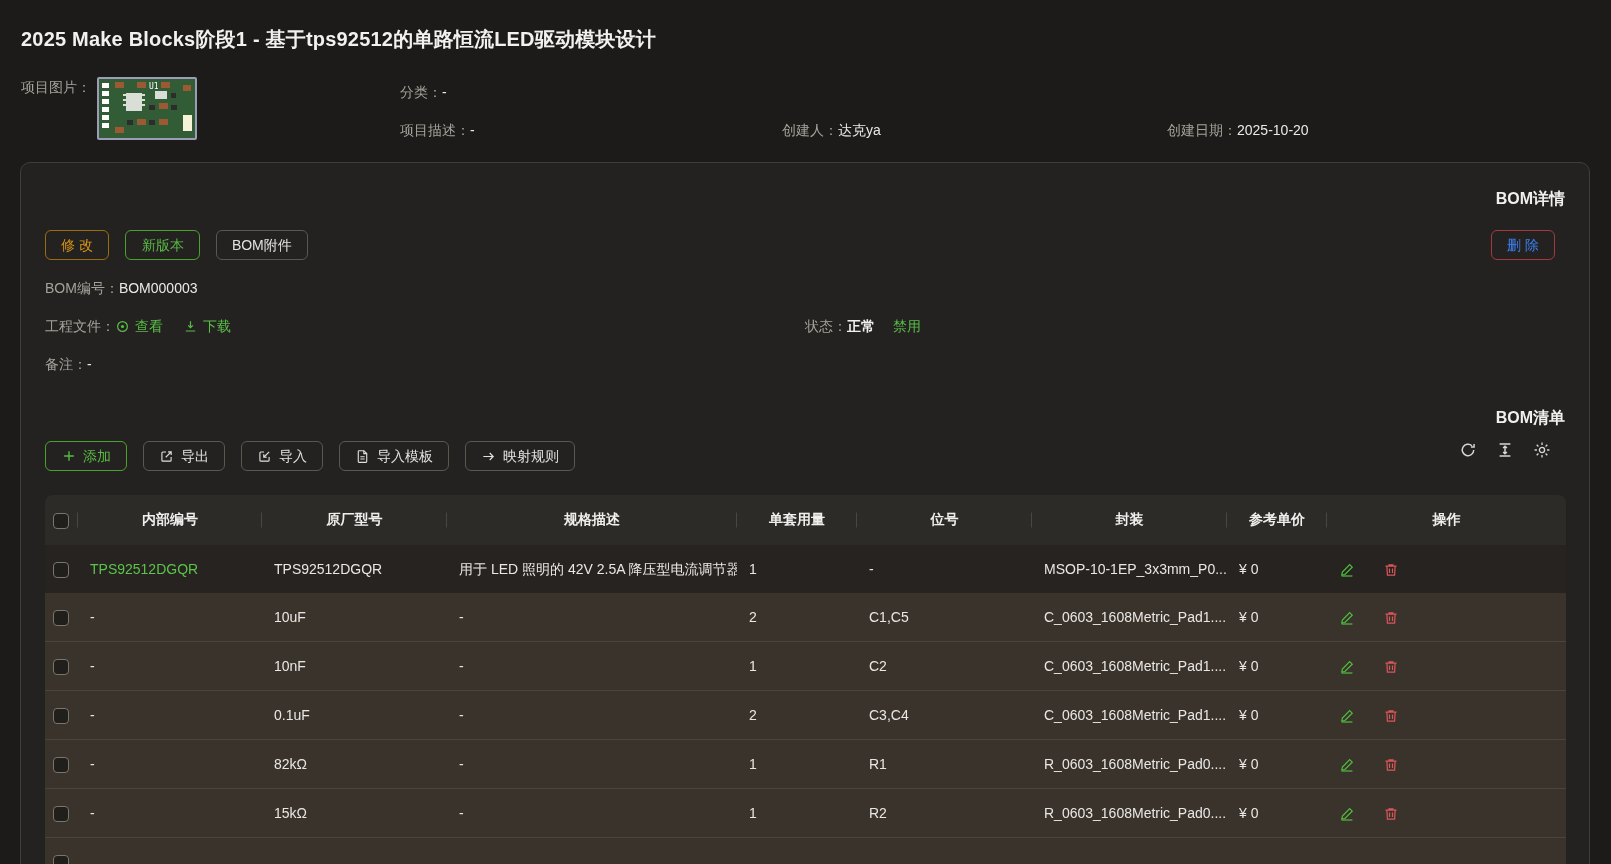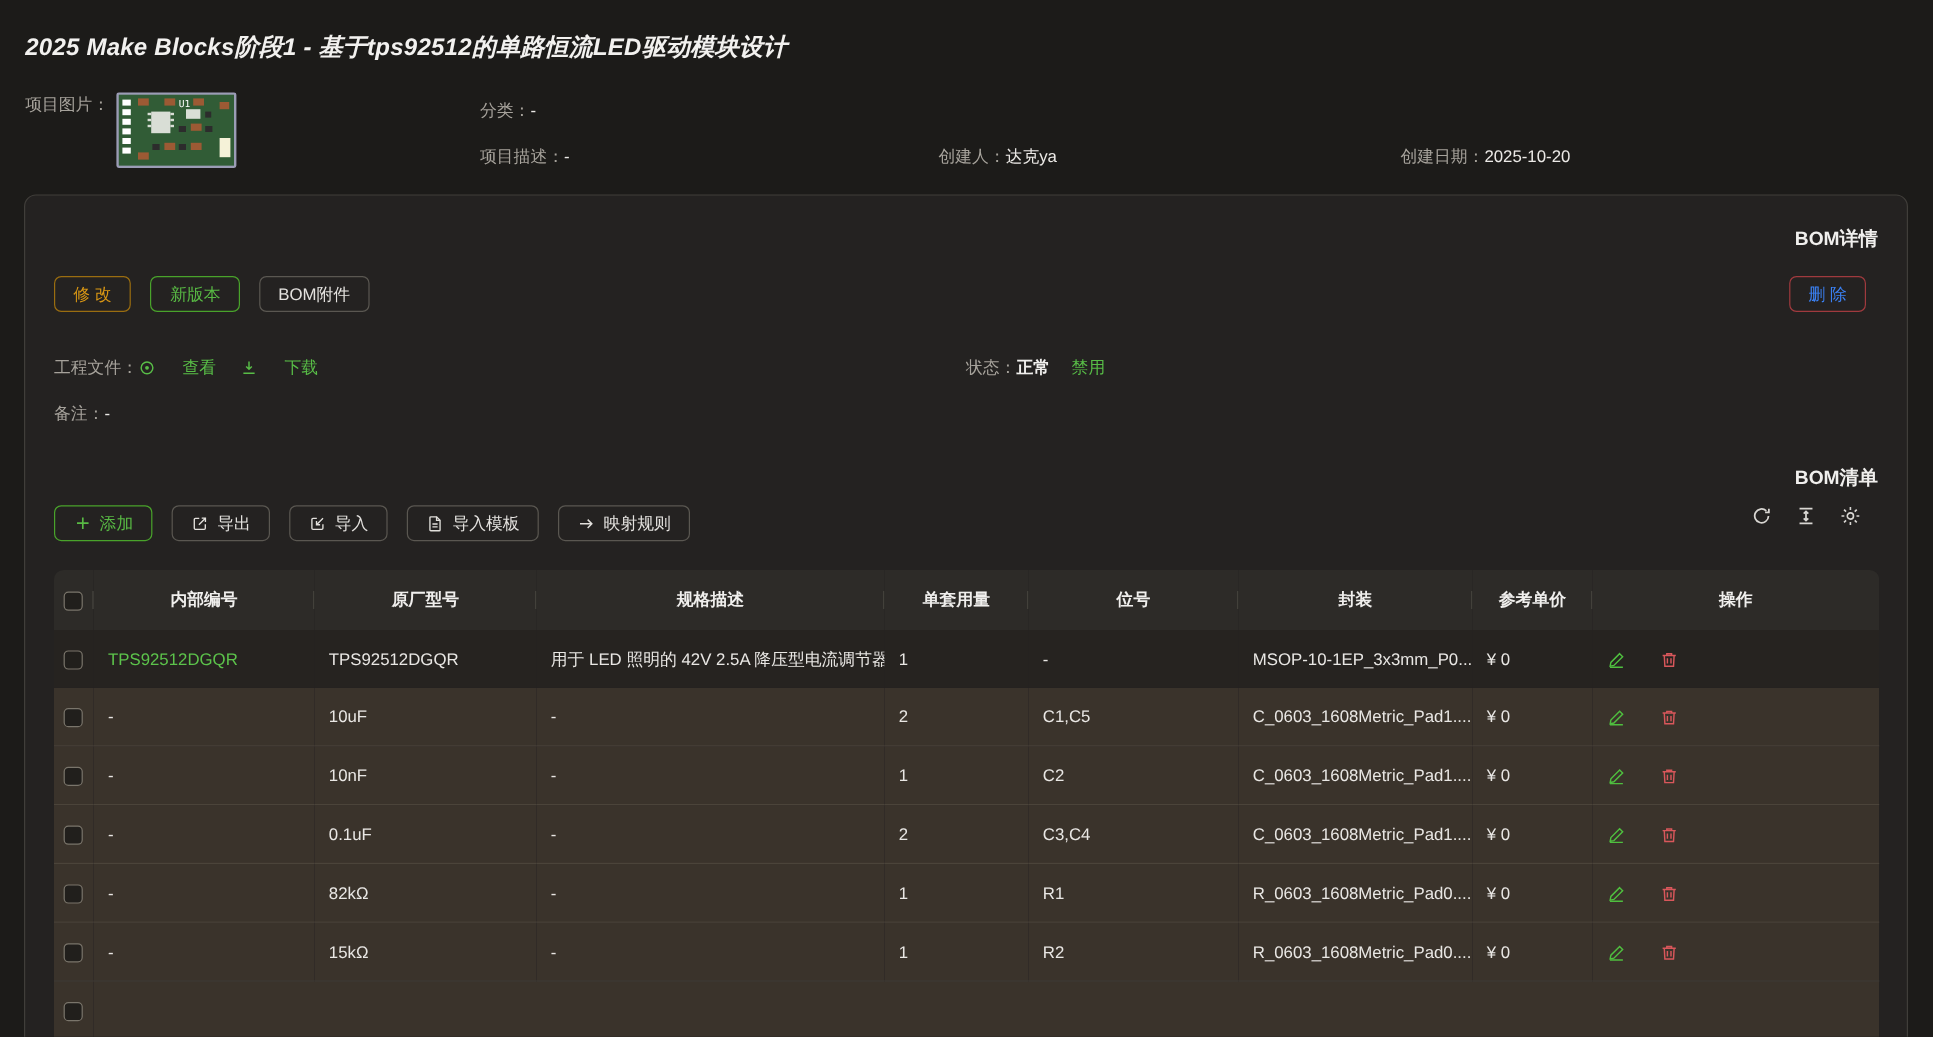--- a/index.html
+++ b/index.html
@@ -3,21 +3,21 @@
 <meta charset="utf-8">
 <style>
   * { box-sizing: border-box; }
   html,body { margin:0; padding:0; }
   body {
     width:1611px; height:864px; overflow:hidden; position:relative;
     background:#1c1b19; color:#e8e6e3;
     font-family:"Liberation Sans","DejaVu Sans",sans-serif; font-size:14px;
   }
   .page-header { padding:26px 21px 0 21px; }
-  .page-title { font-size:20px; font-weight:bold; color:#f2f1ef; margin:0 0 24px 0; letter-spacing:.2px;font-style:italic; }
+  .page-title { font-size:20px; font-weight:bold; color:#f2f1ef; margin:0 0 24px 0; letter-spacing:.2px; }
   .meta-row { display:flex; align-items:flex-end; }
   .meta-col { display:flex; flex-direction:column; gap:18px; }
   .meta-item { display:flex; align-items:flex-start; line-height:20px; }
   .lbl { color:#a6a29b; white-space:nowrap; }
   .val { color:#ebe9e6; }
   .col1 { width:379px; } .col2 { width:382px; } .col3 { width:373px; } .col4 { flex:1;margin-left:12px; }
 
   .pcb-thumb { width:100px; height:63px; border:2px solid #9b9cb5; border-radius:2px; background:#315c36; margin-left:6px; cursor:pointer; display:block; }
 
   .panel {
@@ -35,21 +35,21 @@
     border-radius:6px; border:1px solid #5a5751; background:transparent;
     color:#e4e2df; font-size:14px; cursor:pointer; font-family:inherit; line-height:1;
   }
   .btn-warn   { color:#d89614; border-color:#9a6d10; }
   .btn-green  { color:#58b944; border-color:#49a32b;padding-left:16px; }
   .btn-danger { color:#3b82f6; border-color:#a03a3e; position:absolute; right:10px; top:0; }
 
   .detail-line { display:flex; margin-top:18px; line-height:20px; }
   .detail-left { width:760px; display:flex; align-items:center; }
   .detail-right{ flex:1; display:flex; align-items:center; }
-  .glink { color:#58bd47; cursor:pointer; display:inline-flex; align-items:center; gap:22px; }
+  .glink { color:#58bd47; cursor:pointer; display:inline-flex; align-items:center; gap:5px; }
   .glink + .glink { margin-left:20px; }
   .status-normal { font-weight:bold; color:#f0efed; }
   .status-disable { color:#58bd47; margin-left:18px; cursor:pointer; }
 
   .toolbar { margin-top:12px; display:flex; gap:16px; align-items:flex-start; }
   .toolbar .spacer { flex:1; }
   .tool-icons { display:flex; gap:19px; align-items:center; padding-right:14px; }
   .tool-icon { width:18px; height:18px; cursor:pointer; display:inline-flex; }
 
   .bom-table { margin-top:24px; width:1521px; border-collapse:collapse; table-layout:fixed; }
@@ -163,20 +163,24 @@
   <div class="section-heading h-detail">BOM详情</div>
 
   <div class="btn-row">
     <button class="btn btn-warn">修 改</button>
     <button class="btn btn-green">新版本</button>
     <button class="btn">BOM附件</button>
     <button class="btn btn-danger">删 除</button>
   </div>
 
   <div class="detail-line">
+    <div class="detail-left">
+      <span class="lbl">BOM编号：</span>
+      <span class="val">BOM000003</span>
+    </div>
   </div>
 
   <div class="detail-line">
     <div class="detail-left">
       <span class="lbl">工程文件：</span>
       <span class="glink">
         <svg width="15" height="15" viewBox="0 0 16 16" fill="none" stroke="#58bd47" stroke-width="1.3">
           <circle cx="8" cy="8" r="5.2"></circle>
             <circle cx="8" cy="8" r="1.7" fill="#58bd47" stroke="none"></circle>
         </svg>

